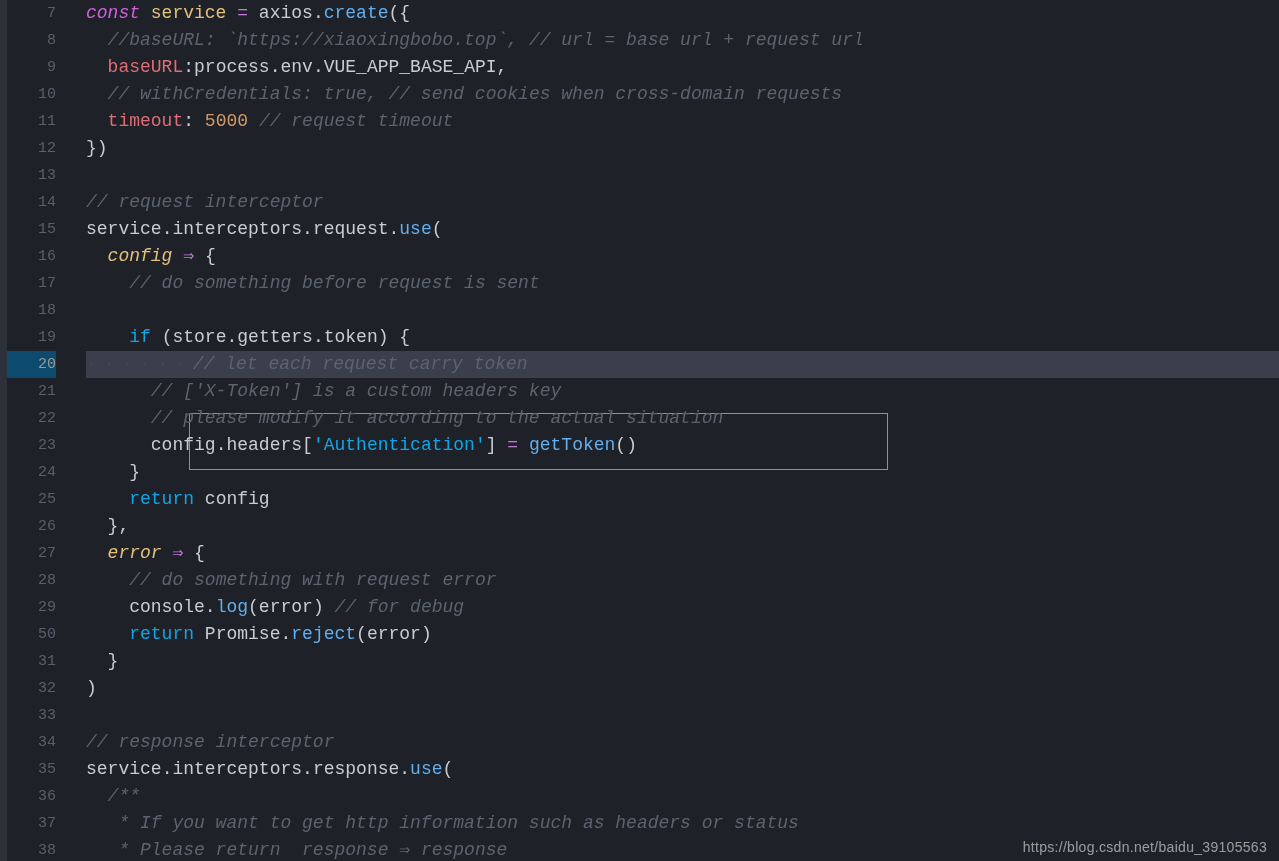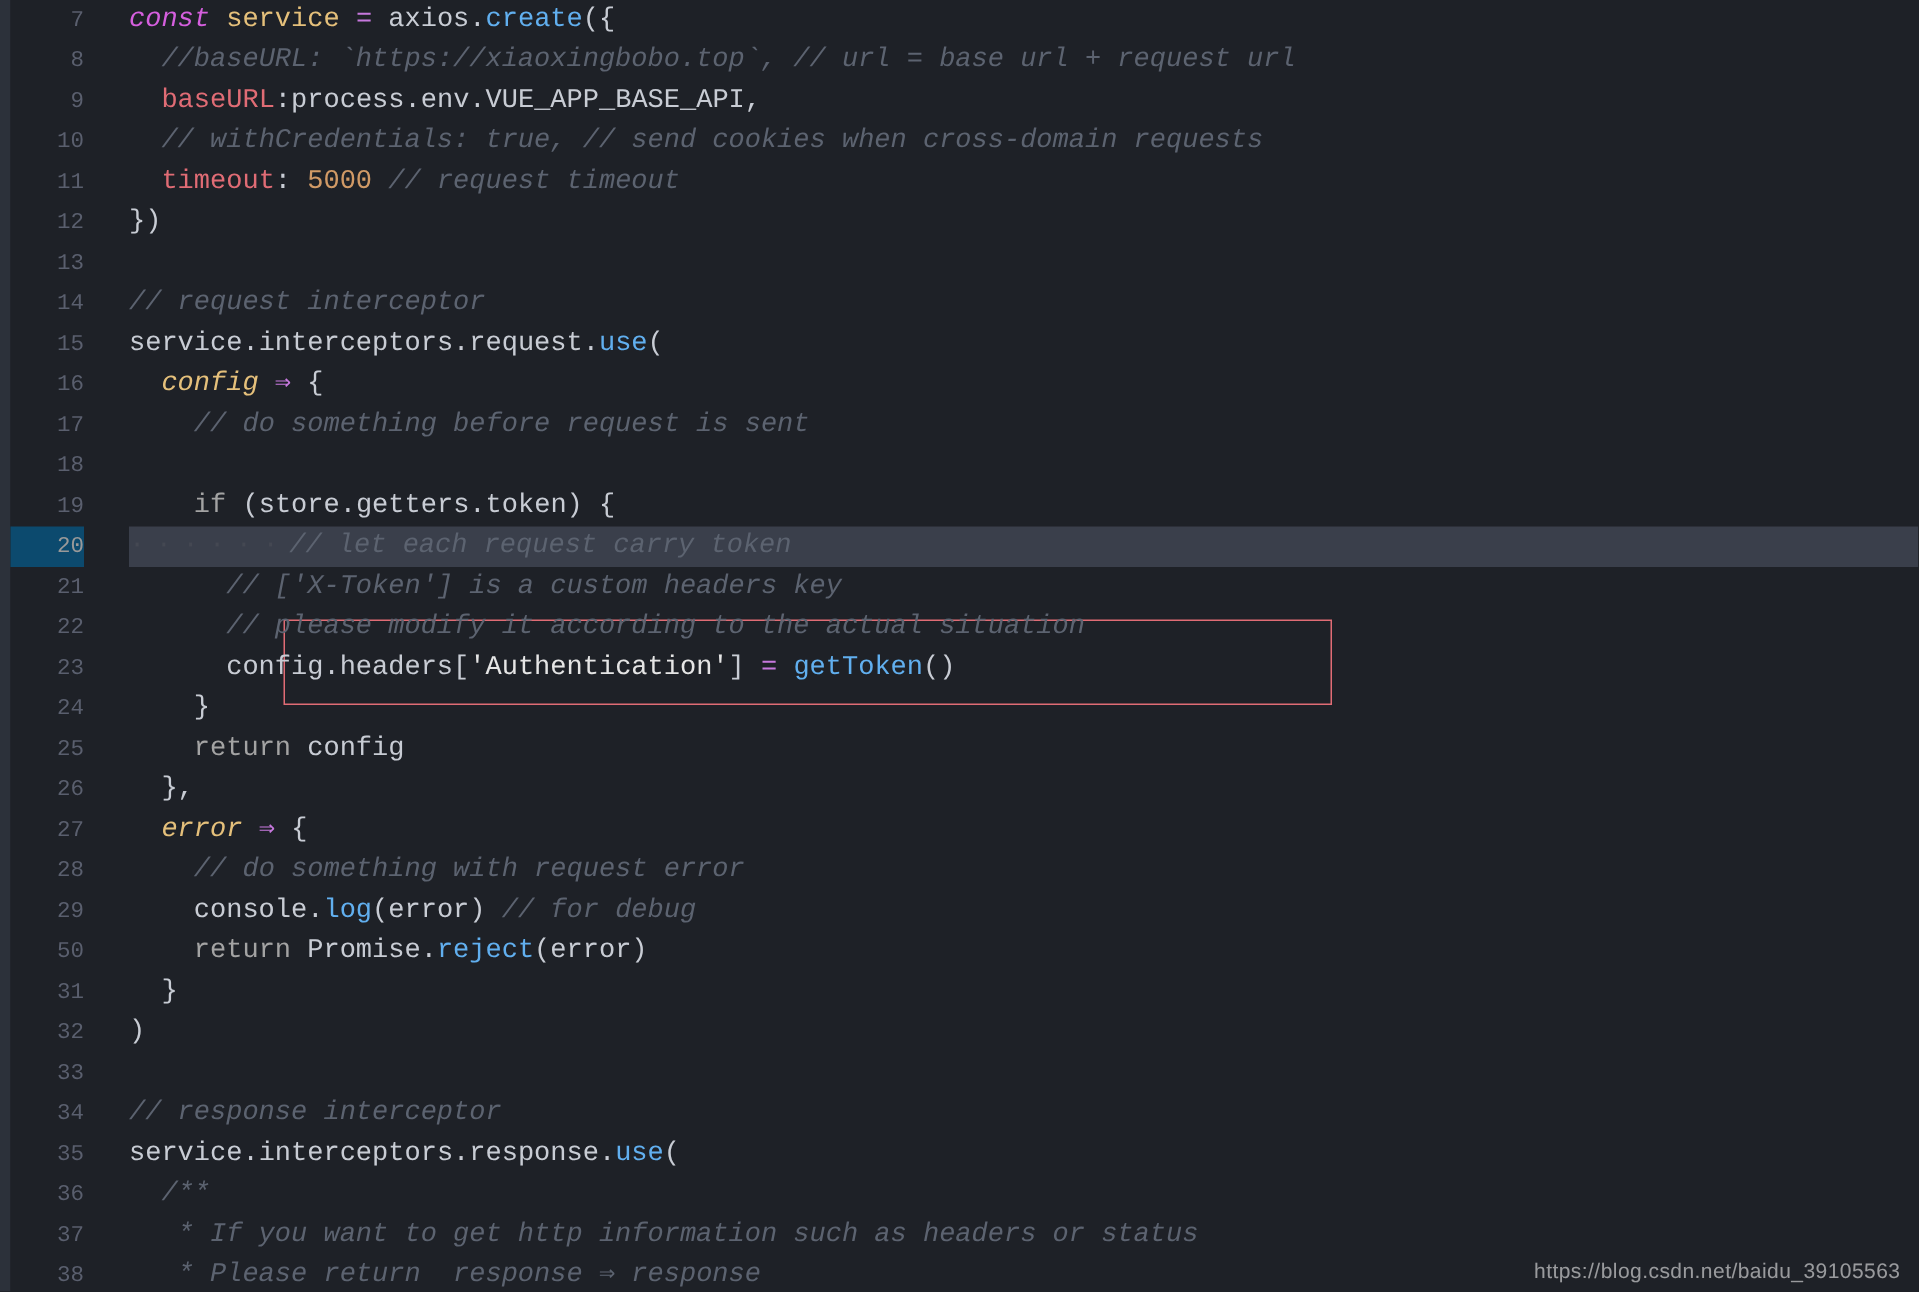--- a/index.html
+++ b/index.html
@@ -53,25 +53,25 @@
     }
     .highlighted-line {
       background: #3a3f4b;
     }
     .gutter .highlighted-line-num {
       background: #0c4a6e;
       color: #999;
       font-family: Liberation Mono, monospace;
     }
     .tok-keyword { color: #d55fde; font-style: italic; }
-    .tok-keyword-nf { color: #a3a3a3; }
+    .tok-keyword-nf { color: #0ea5e9; }
     .tok-variable { color: #e5c07b; }
     .tok-function { color: #61afef; }
     .tok-operator { color: #c678dd; }
-    .tok-string { color: #e5e5e5; text-align: center; }
+    .tok-string { color: #0ea5e9; text-align: center; }
     .tok-number { color: #d19a66; }
     .tok-comment { color: #5c6370; font-style: italic; }
     .tok-property { color: #e06c75; }
     .tok-text { color: #c8ccd4; }
     .tok-punct { color: #c8ccd4; }
     .tok-param { color: #e5c07b; font-style: italic; }
     .red-box {
       position: absolute;
       border: 1px solid #e06c75;
       pointer-events: none;

